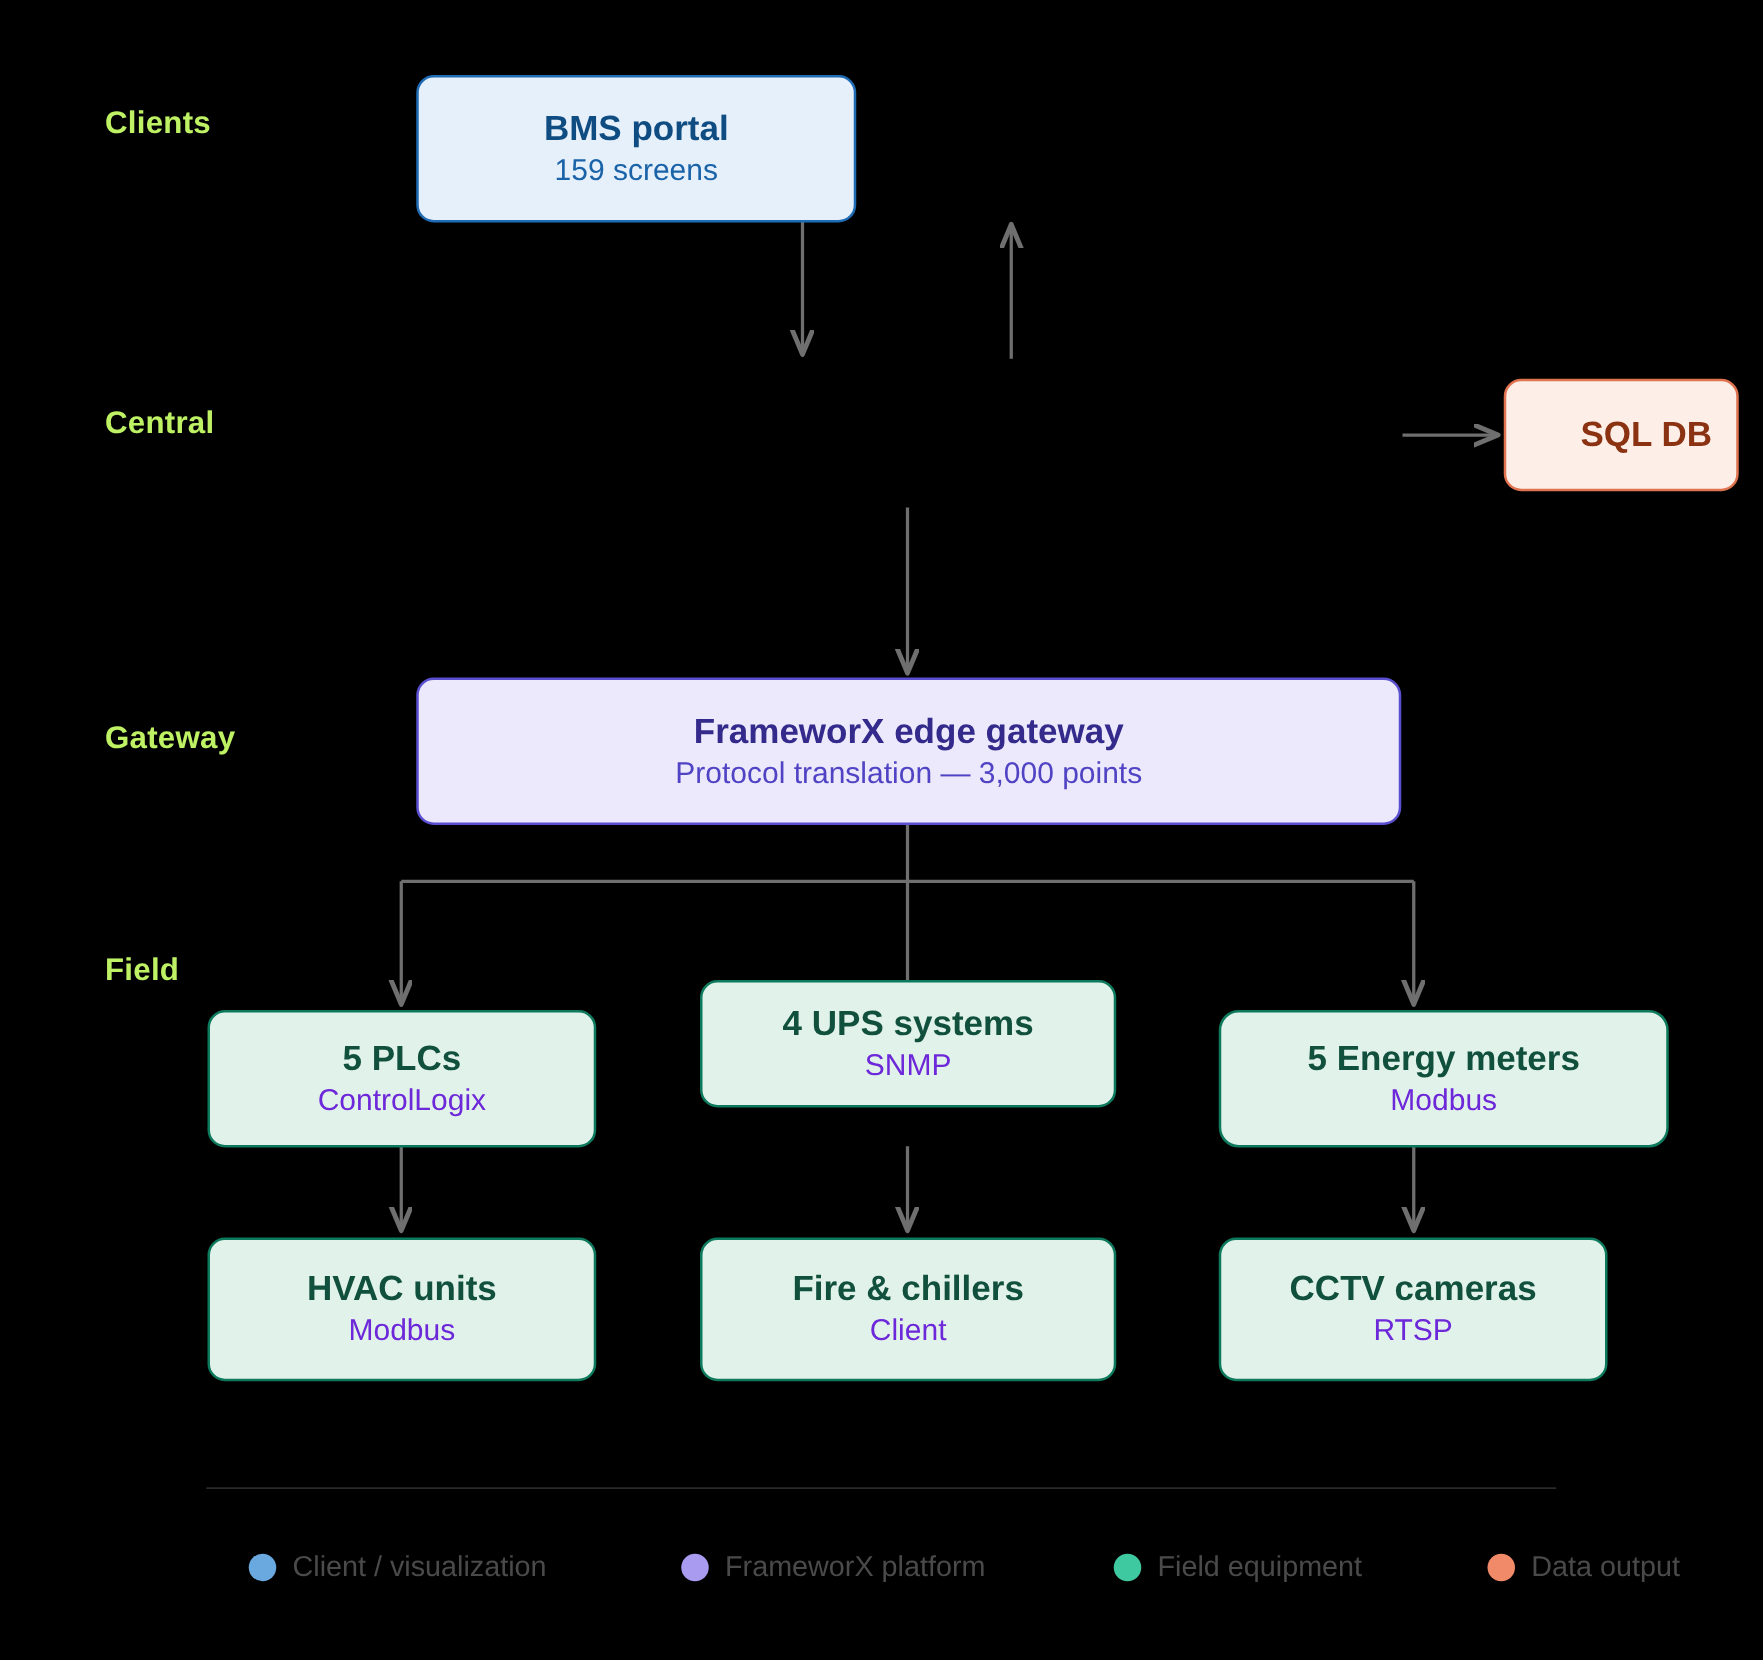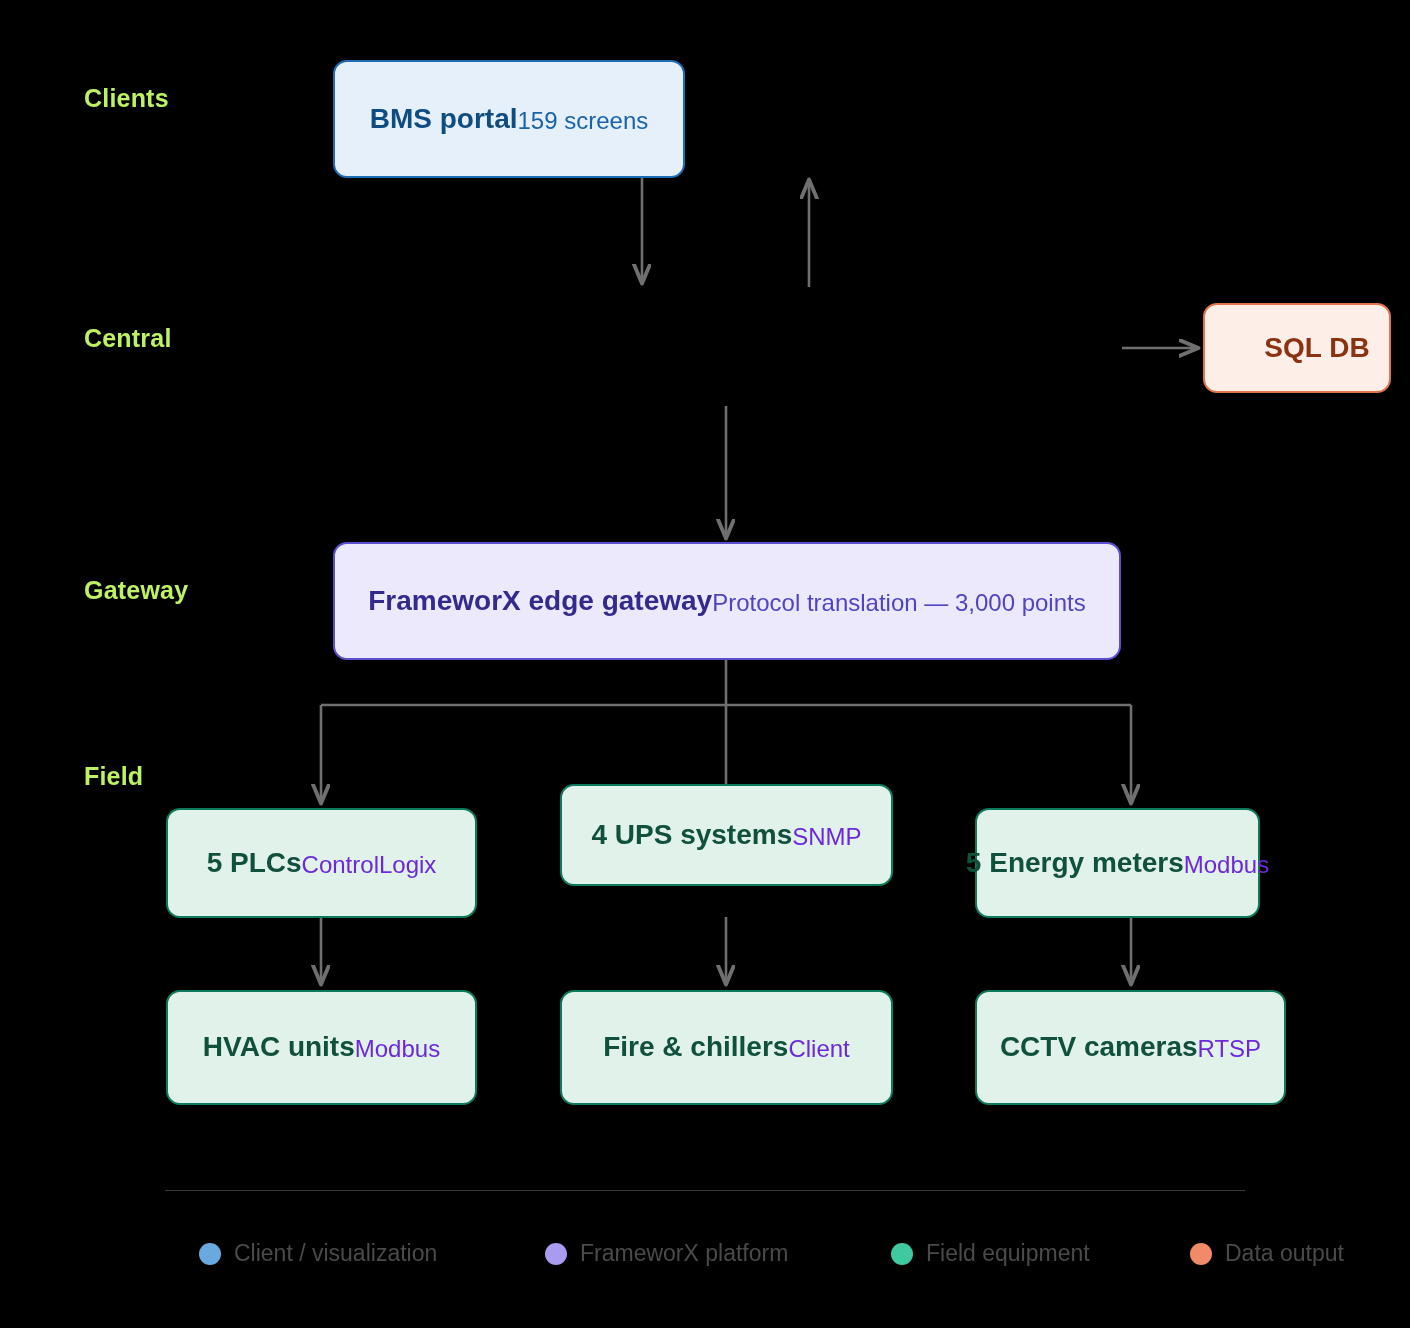--- a/index.html
+++ b/index.html
@@ -39,21 +39,21 @@
   }
 
   
   .node {
     position: absolute;
     box-sizing: border-box;
     border-radius: 14px;
     border-width: 2.5px;
     border-style: solid;
     display: flex;
-    flex-direction: row;
+    flex-direction: column;
     align-items: center;
     justify-content: center;
     text-align: center;
     padding: 6px 10px;
   }
   .node .n-title {
     font-size: 28px;
     font-weight: bold;
     line-height: 1.15;
     white-space: nowrap;
@@ -182,21 +182,21 @@
   <div class="node field" style="left:166px; top:808px; width:311px; height:110px;">
     <div class="n-title">5 PLCs</div>
     <div class="n-sub">ControlLogix</div>
   </div>
 
   <div class="node field" style="left:560px; top:784px; width:333px; height:102px;">
     <div class="n-title">4 UPS systems</div>
     <div class="n-sub">SNMP</div>
   </div>
 
-  <div class="node field" style="left:975px; top:808px; width:285px; height:110px;">
+  <div class="node field" style="left:975px; top:808px; width:360px; height:110px;border-radius:16px;">
     <div class="n-title">5 Energy meters</div>
     <div class="n-sub">Modbus</div>
   </div>
 
   <div class="node field" style="left:166px; top:990px; width:311px; height:115px;">
     <div class="n-title">HVAC units</div>
     <div class="n-sub">Modbus</div>
   </div>
 
   <div class="node field" style="left:560px; top:990px; width:333px; height:115px;">

